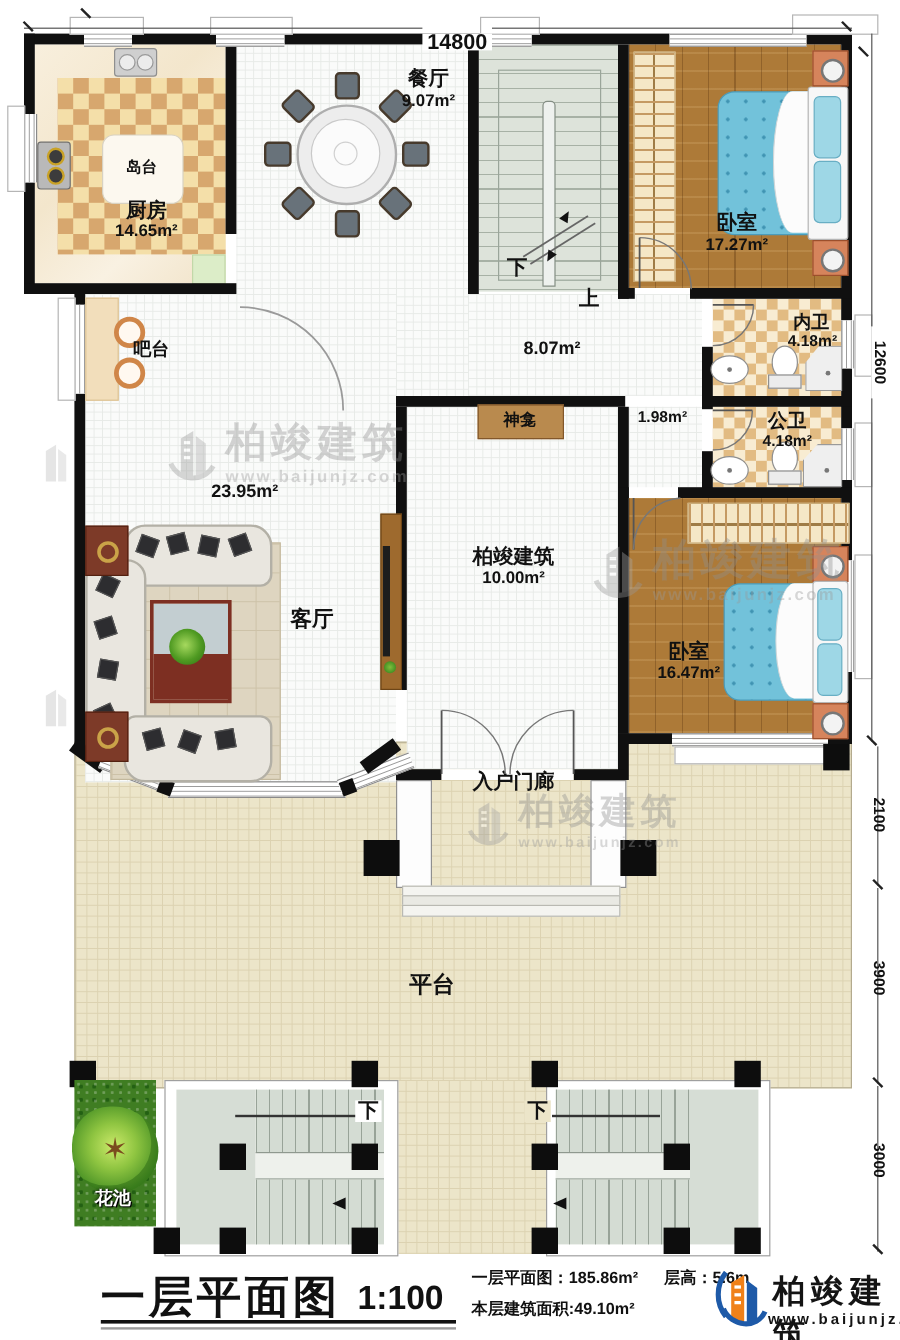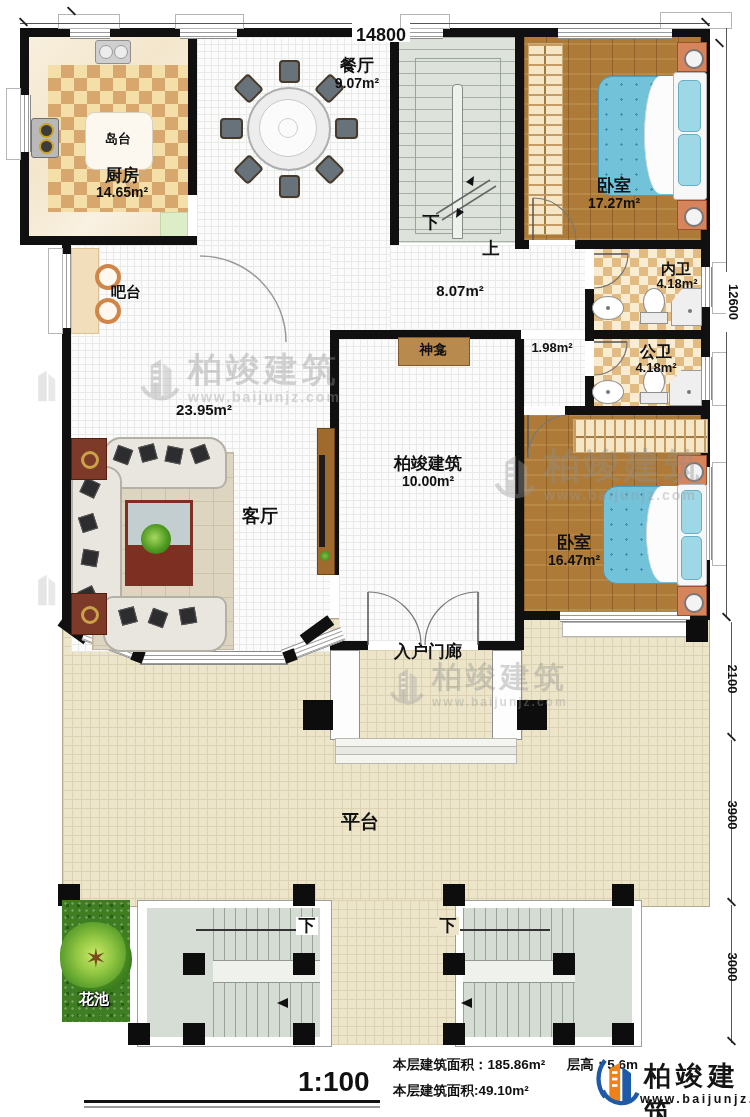--- a/index.html
+++ b/index.html
@@ -416,26 +416,27 @@
         <path d="M24 42 L24 10 L32 16 L32 42 Z" fill="#aaa"></path>
     </svg>
   </div>
   <div class="wm" style="left:28px;top:560px;opacity:.25;">
     <svg width="34" height="60" viewBox="0 0 40 48">
       <path d="M12 42 L12 12 L22 6 L22 42 Z" fill="#999"></path>
         <path d="M24 42 L24 10 L32 16 L32 42 Z" fill="#aaa"></path>
     </svg>
   </div>
 
+  <div class="footer-title" style="left:84px;top:1056px;">一层平面图</div>
   <div class="footer-scale" style="left:298px;top:1066px;">1:100</div>
   <div class="abs" style="left:84px;top:1100px;width:296px;height:3px;background:#111;"></div>
   <div class="abs" style="left:84px;top:1106px;width:296px;height:2px;background:#9a9a9a;"></div>
 
   <div class="fstat" style="left:393px;top:1056px;">
-    <span>本层建筑面积：</span><span>185.86m²</span>
+    <span>一层平面图：</span><span>185.86m²</span>
     <span style="display:inline-block;width:14px;"></span>
     <span>层高：</span><span>5.6m</span>
   </div>
   <div class="fstat" style="left:393px;top:1082px;">
     <span>本层建筑面积:</span><span>49.10m²</span>
   </div>
 
   <svg class="abs" width="44" height="52" viewBox="0 0 40 48" style="left:596px;top:1056px;">
     <path d="M12 42 L12 12 L22 6 L22 42 Z" fill="#f08119"></path>
     <rect x="14.5" y="14" width="5" height="2.5" fill="#fff"></rect>

